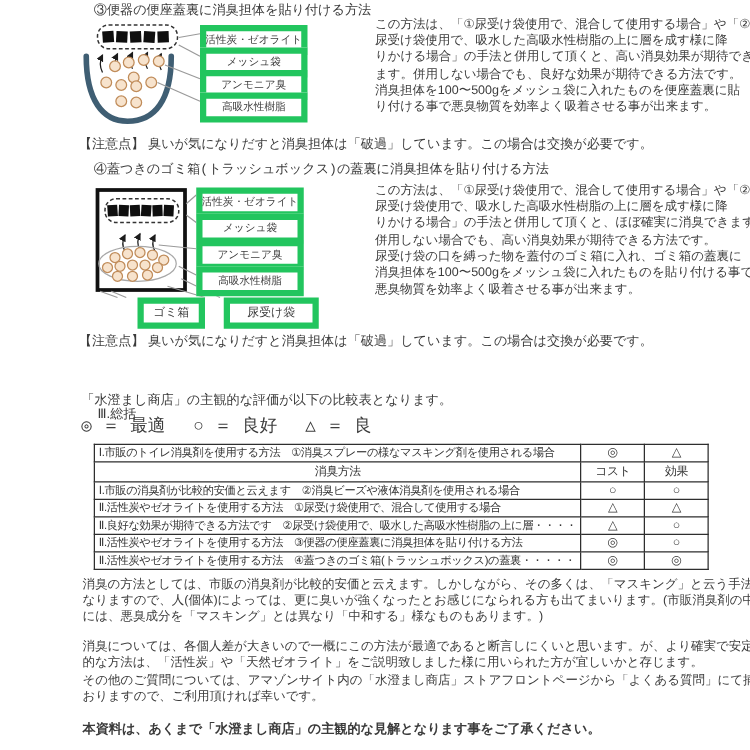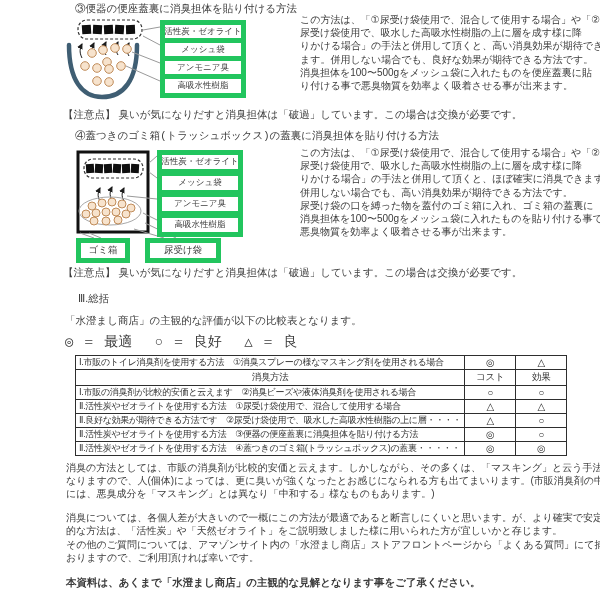--- a/index.html
+++ b/index.html
@@ -12,34 +12,34 @@
   .t { font-size:10px; line-height:13px; white-space:nowrap;font-family:Liberation Mono, monospace; }
   .title { font-size:10.5px; }
   .lines { font-size:10px; line-height:13.2px; }
   .lines div { white-space:nowrap; }
   .note { font-size:10.5px; white-space:nowrap; }
   .labelbox {
     position:absolute; border:5px solid #22c55e; background:#fff;
     display:flex; align-items:center; justify-content:center;
     font-size:8.5px; white-space:nowrap; overflow:hidden; z-index:2;
   }
-  .cbox { font-size:9.5px; }
+  .cbox { font-size:9.5px;margin-left:34px; }
   svg.layer { position:absolute; left:0; top:0; z-index:1; }
   .cmp-table { border-collapse:collapse; table-layout:fixed; }
   .cmp-table td, .cmp-table th {
     border:1px solid #2e2e2e; font-weight:normal; font-size:9px;
     padding:0 3px; white-space:nowrap; overflow:hidden;
     letter-spacing:-0.3px; color:#333;
   }
   .cmp-table th { text-align:center; height:15px; font-size:9.5px; }
   .cmp-table td { height:13px; }
   .cmp-table td.sym { text-align:center; font-size:10px; letter-spacing:0; }
   .col-m { width:352px; } .col-c { width:51px; } .col-e { width:51px; }
   .footer { font-weight:bold; font-size:10.5px; white-space:nowrap; }
-  .heading { font-size:10.5px; white-space:nowrap; }
+  .heading { font-size:10.5px; white-space:nowrap;margin-top:32px; }
 </style>
 </head>
 <body>
 
 <div class="page">
 
   <svg class="layer" width="600" height="600" viewBox="0 0 600 600">
     <defs>
       <marker id="ah" markerWidth="7" markerHeight="7" refX="5" refY="3" orient="auto">
         <path d="M0,0 L6,3 L0,6 z" fill="#1c1c1c"></path>

